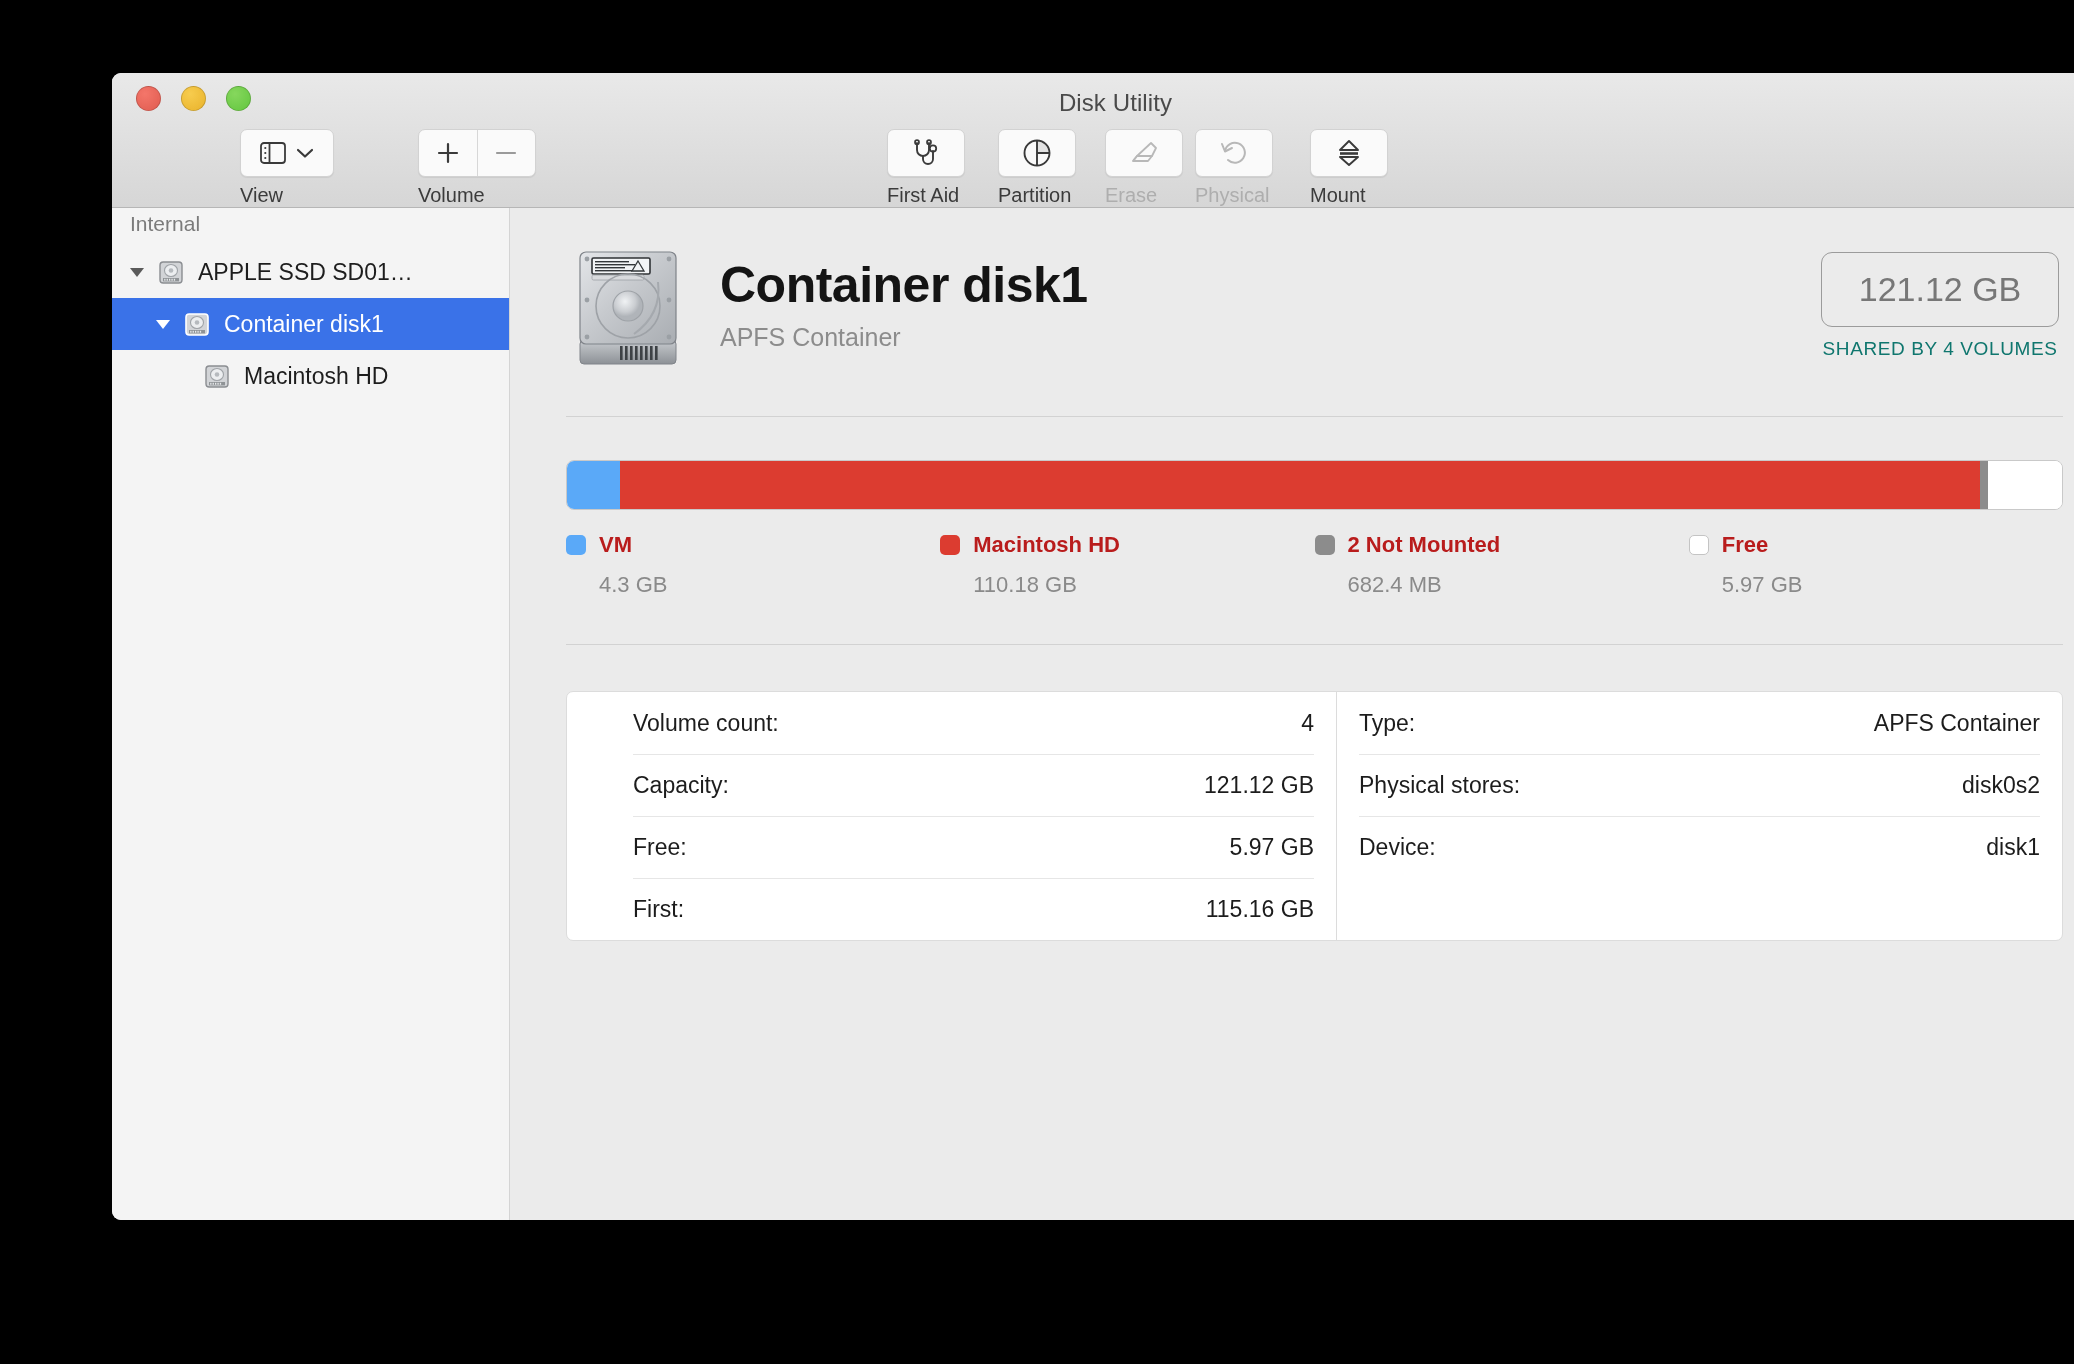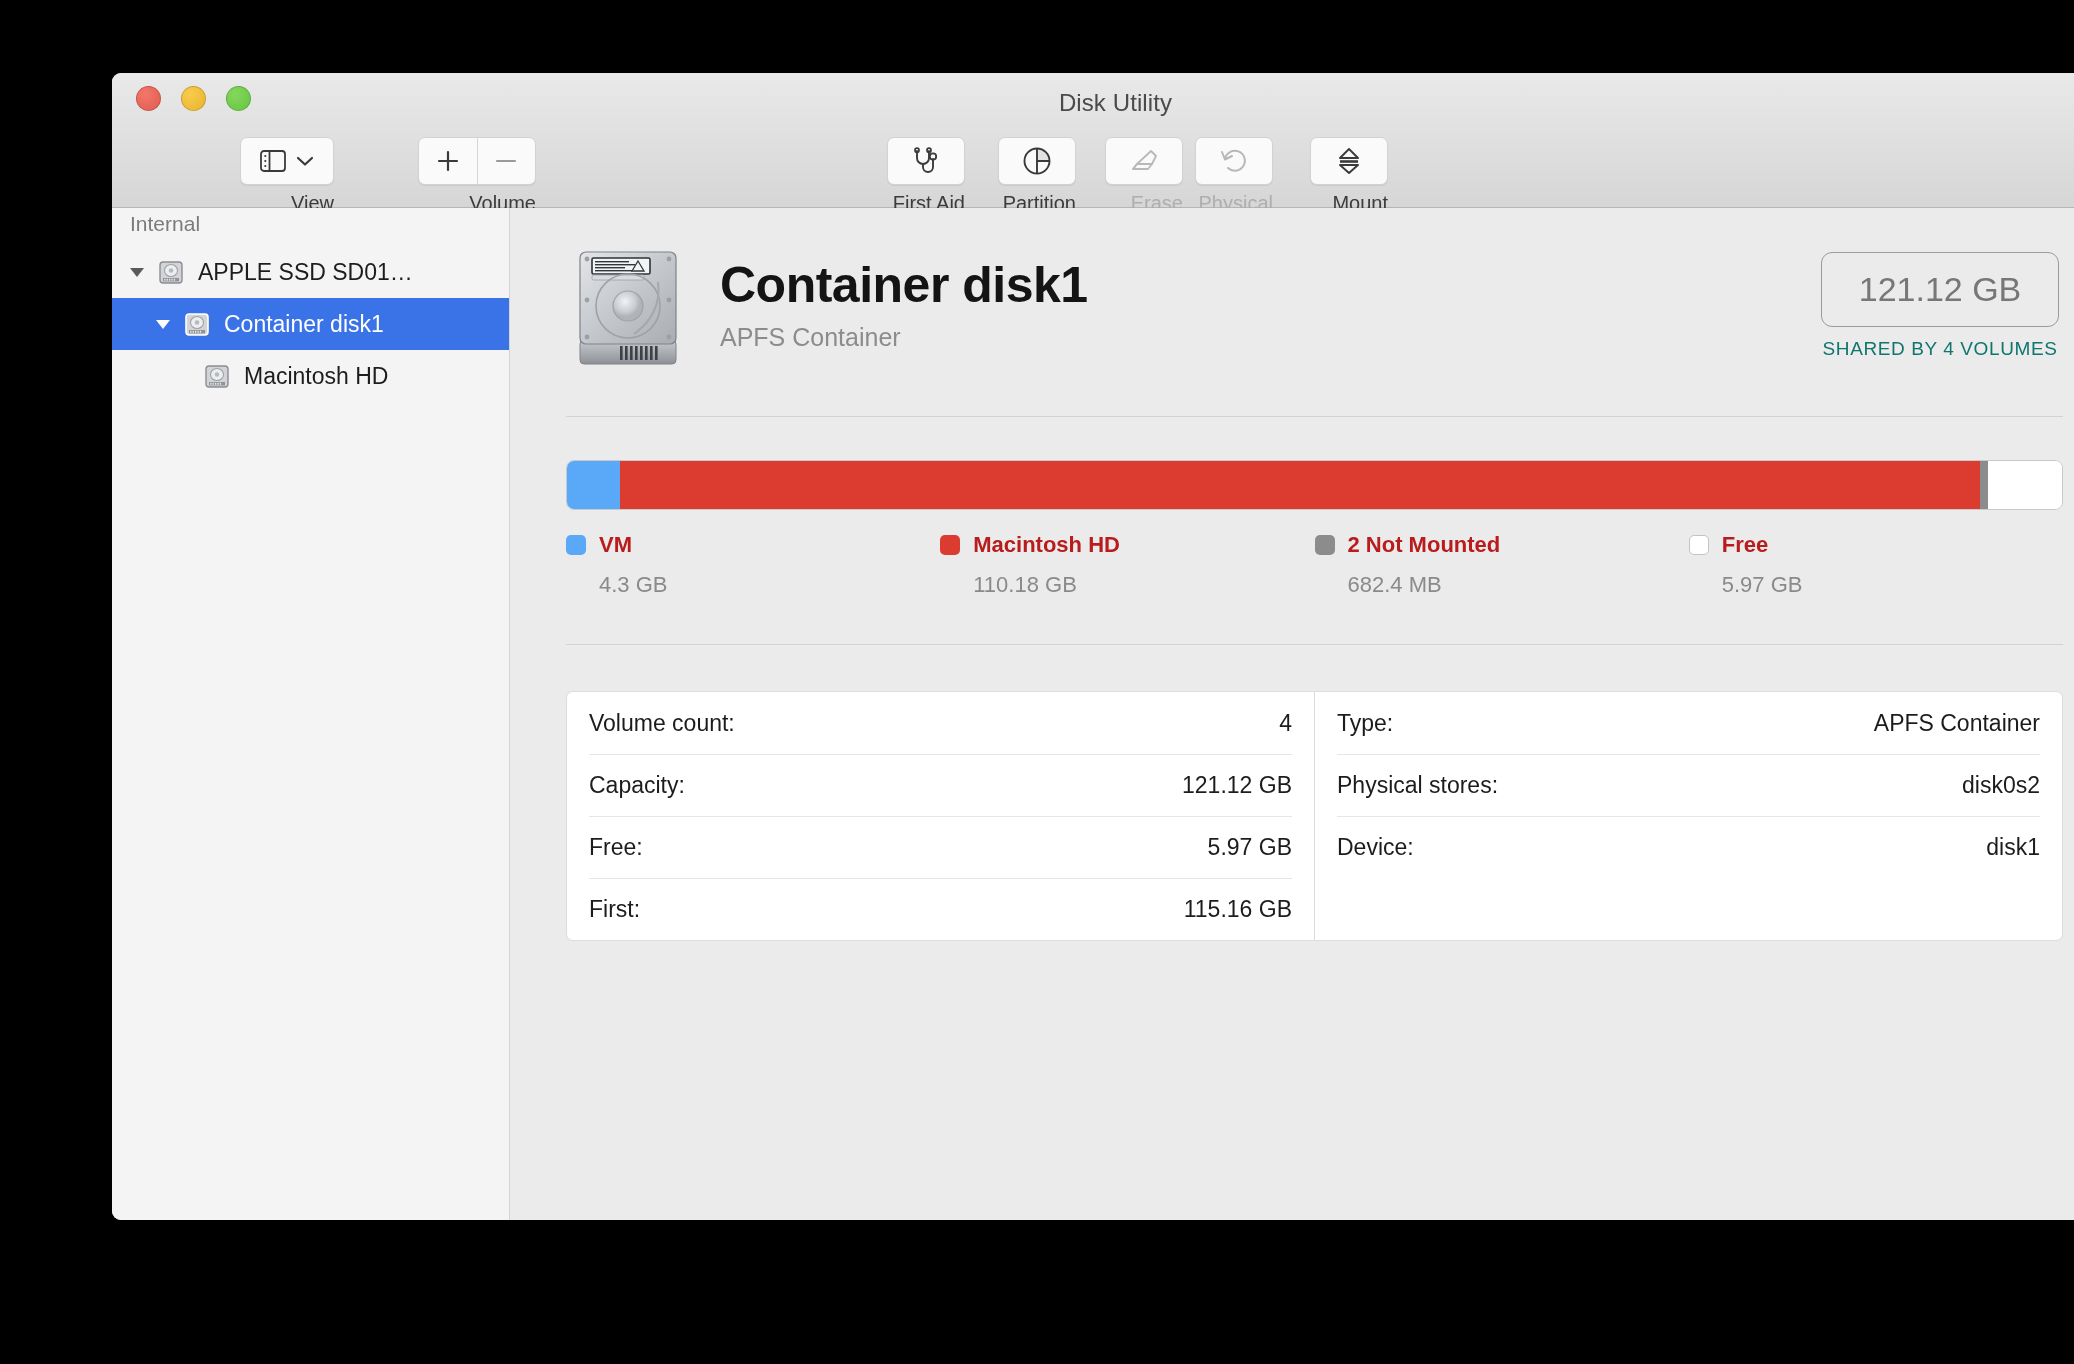--- a/index.html
+++ b/index.html
@@ -53,24 +53,24 @@
     left: 0; right: 0; top: 16px;
     text-align: center;
     font-size: 24px;
     color: #4a4a4a;
     letter-spacing: 0.1px;
   }
 
   
   .tb-group {
     position: absolute;
-    top: 64px;
+    top: 56px;
     display: flex;
     flex-direction: column;
-    align-items: flex-end;
+    align-items: flex-start;
   }
   .tb-btn {
     background: #fafafa;
     border: 1px solid #d2d2d2;
     border-radius: 7px;
     display: flex;
     align-items: center;
     justify-content: center;
     box-shadow: 0 1px 1px rgba(0,0,0,0.07);
   }
@@ -255,20 +255,21 @@
   }
 
   
   #detail {
     margin-top: 46px;
     background: #ffffff;
     border: 1px solid #dcdcdc;
     border-radius: 7px;
     display: flex;
     overflow: hidden;
+    padding-left: 44px;
   }
   .dcol { flex: 1; padding: 0 22px; }
   .dcol + .dcol { border-left: 1px solid #dcdcdc; }
   .drow {
     display: flex;
     justify-content: space-between;
     align-items: center;
     height: 62px;
     font-size: 23px;
     color: #1c1c1c;

